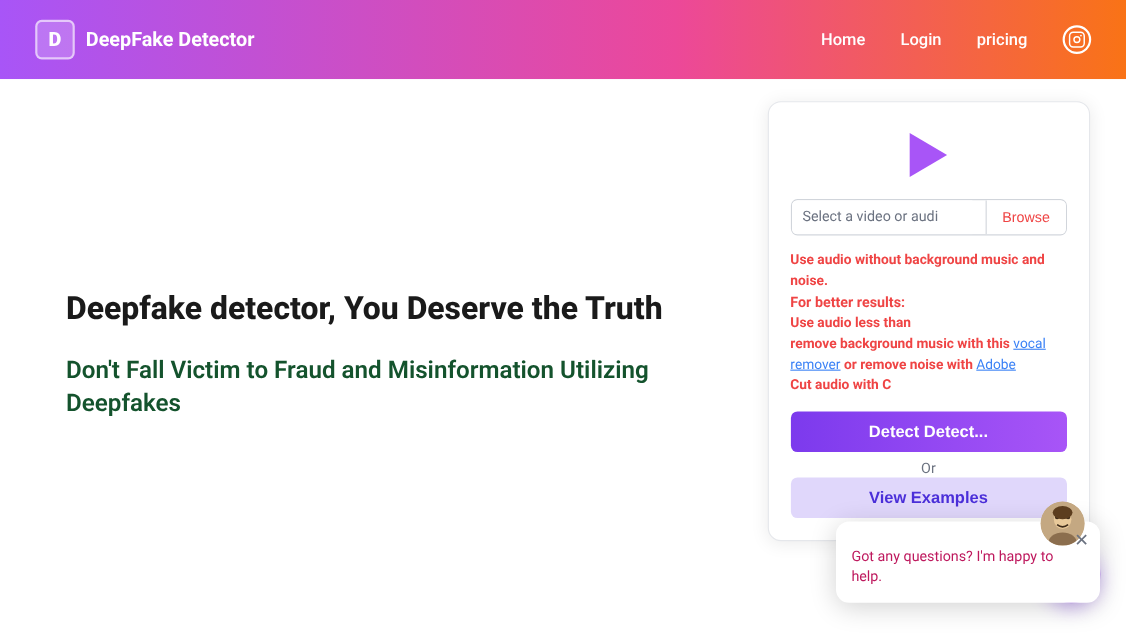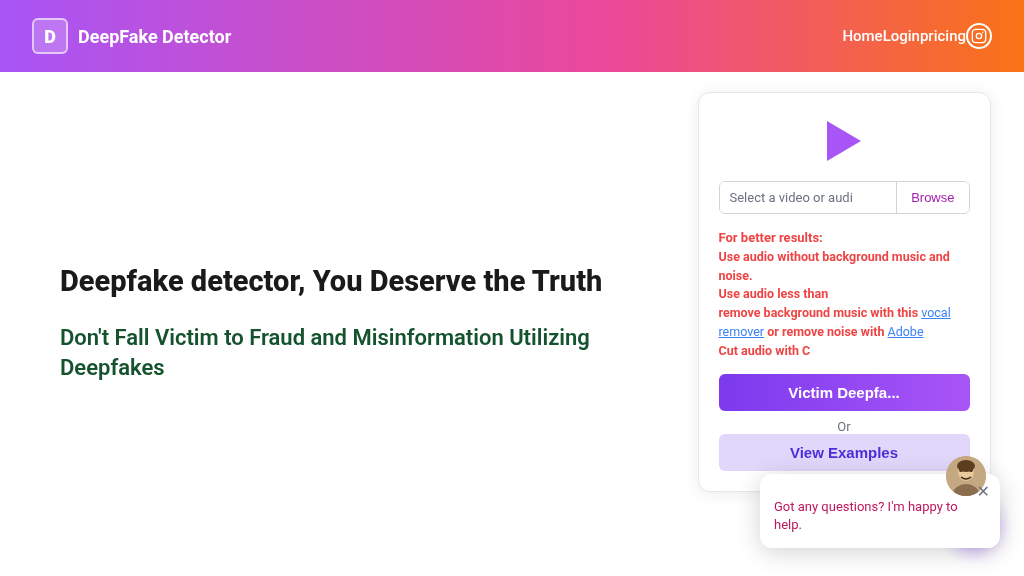--- a/index.html
+++ b/index.html
@@ -41,20 +41,21 @@
       border: 2px solid rgba(255,255,255,0.6);
     }
     .header-title {
       color: white;
       font-size: 18px;
       font-weight: 700;
     }
     .header-nav {
       display: flex;
       align-items: center;
+      gap: 32px;
     }
     .nav-link {
       color: white;
       font-size: 15px;
       font-weight: 500;
       text-decoration: none;
       cursor: pointer;
     }
     .nav-icon {
       width: 26px;
@@ -146,21 +147,21 @@
       font-size: 13px;
       color: #6b7280;
       background: white;
     }
     .browse-btn {
       background: white;
       border: none;
       border-left: 1px solid #d1d5db;
       padding: 8px 14px;
       font-size: 13px;
-      color: #a21caf;
+      color: #ef4444;
       cursor: pointer;
       font-weight: 500;
       margin-left: 12px;
     }
 
     
     .tips-section {
       font-size: 12.5px;
       line-height: 1.5;
       margin-bottom: 14px;
@@ -316,38 +317,38 @@
 
       
       <div class="file-input-row">
         <span class="file-input-label">Select a video or audi</span>
         <button class="browse-btn">Browse</button>
       </div>
 
       
       <div class="tips-section">
         <div>
+          <span class="tip-bold">Use audio without background music and noise.</span>
+        </div>
+        <div>
           <span class="tip-for-better">For better results:</span>
         </div>
         <div>
-          <span class="tip-bold">Use audio without background music and noise.</span>
-        </div>
-        <div>
           <span class="tip-bold">Use audio less than</span>
         </div>
         <div>
           <span class="tip-bold">remove background music with this </span><span class="tip-link">vocal remover</span><span class="tip-bold"> or remove noise with </span><span class="tip-link">Adobe</span>
         </div>
         <div>
           <span class="tip-bold">Cut audio with C</span>
         </div>
       </div>
 
       
-      <button class="detect-btn">Victim Deepfa...</button>
+      <button class="detect-btn">Detect Detect...</button>
 
       
       <div class="or-text">Or</div>
 
       
       <button class="examples-btn">View Examples</button>
 
     </div>
   </aside>
 </main>

